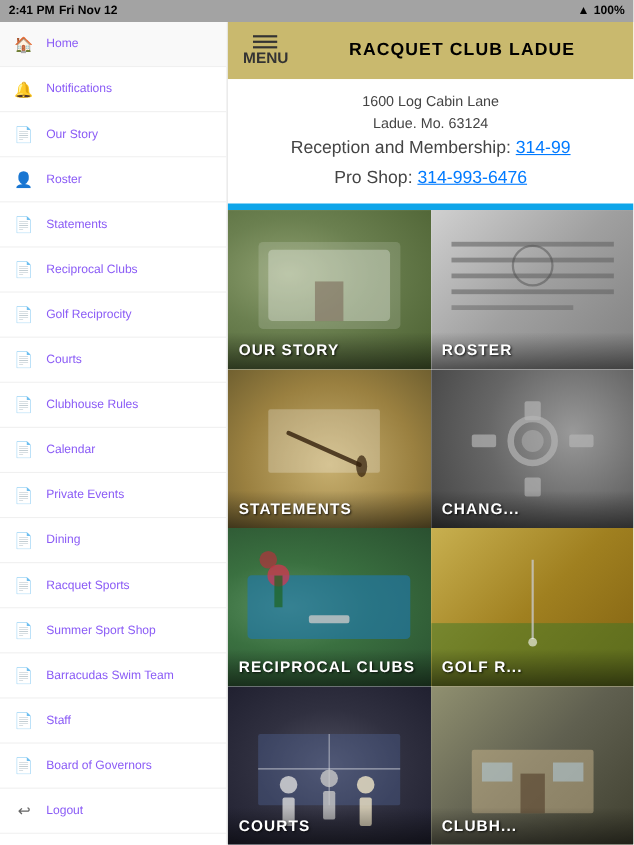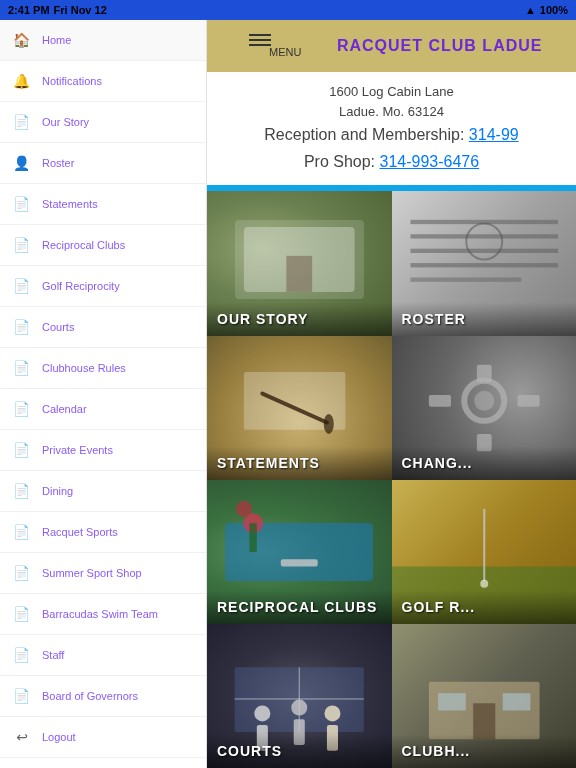--- a/index.html
+++ b/index.html
@@ -7,21 +7,21 @@
       width: 576px;
       height: 768px;
       font-family: -apple-system, BlinkMacSystemFont, 'Helvetica Neue', Arial, sans-serif;
       overflow: hidden;
       background: #fff;
     }
 
     
     .status-bar {
       height: 20px;
-      background: #1d4ed8;
+      background: #a3a3a3;
       display: flex;
       align-items: center;
       justify-content: space-between;
       padding: 0 8px;
       font-size: 11px;
       font-weight: 600;
       color: #000;
     }
     .status-bar-left { display: flex; gap: 4px; align-items: center; }
     .status-bar-right { display: flex; gap: 4px; align-items: center; font-size: 11px; }
@@ -101,34 +101,33 @@
     }
 
     .menu-icon span {
       display: block;
       width: 22px;
       height: 2px;
       background: #333;
     }
 
     .menu-label {
-      font-size: 11px;
+      font-size: 14px;
       color: #333;
-      font-weight: 400;
+      font-weight: 700;
       text-align: center;
       margin-right: 8px;
-      margin-left: 48px;
     }
 
     .header-title {
       flex: 1;
       text-align: center;
       font-size: 16px;
       font-weight: 700;
-      color: #6d28d9;
+      color: #000000;
       letter-spacing: 1px;
     }
 
     
     .club-info {
       background: #fff;
       padding: 10px 14px;
       text-align: center;
       border-bottom: 6px solid #0ea5e9;
     }

